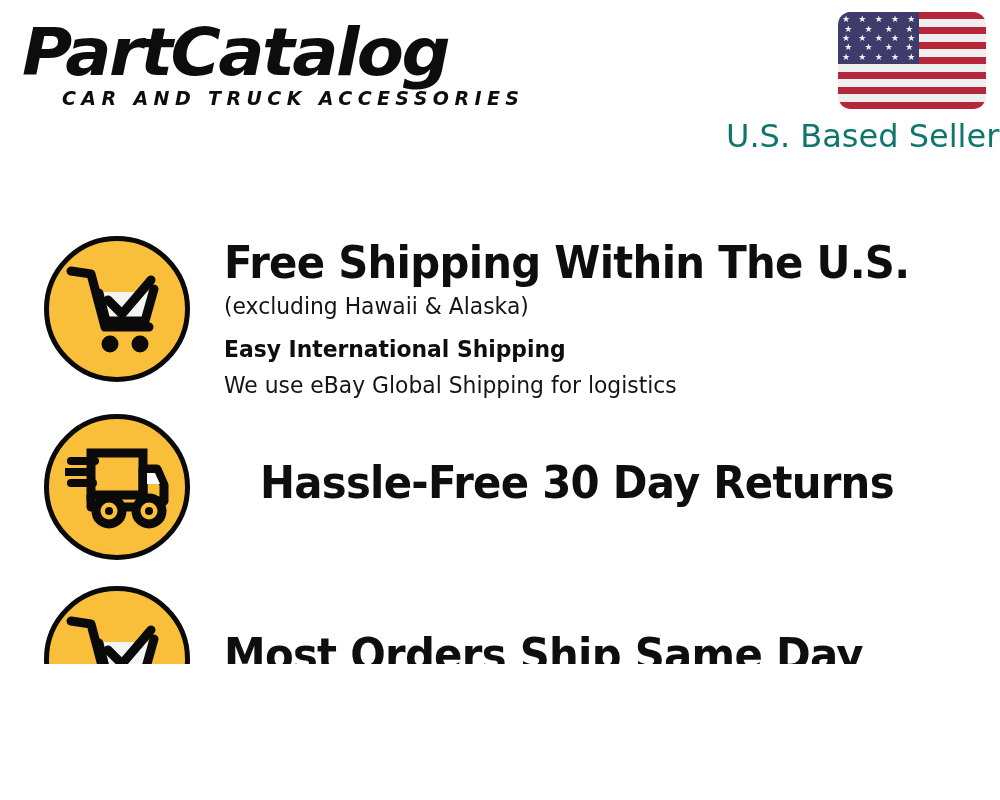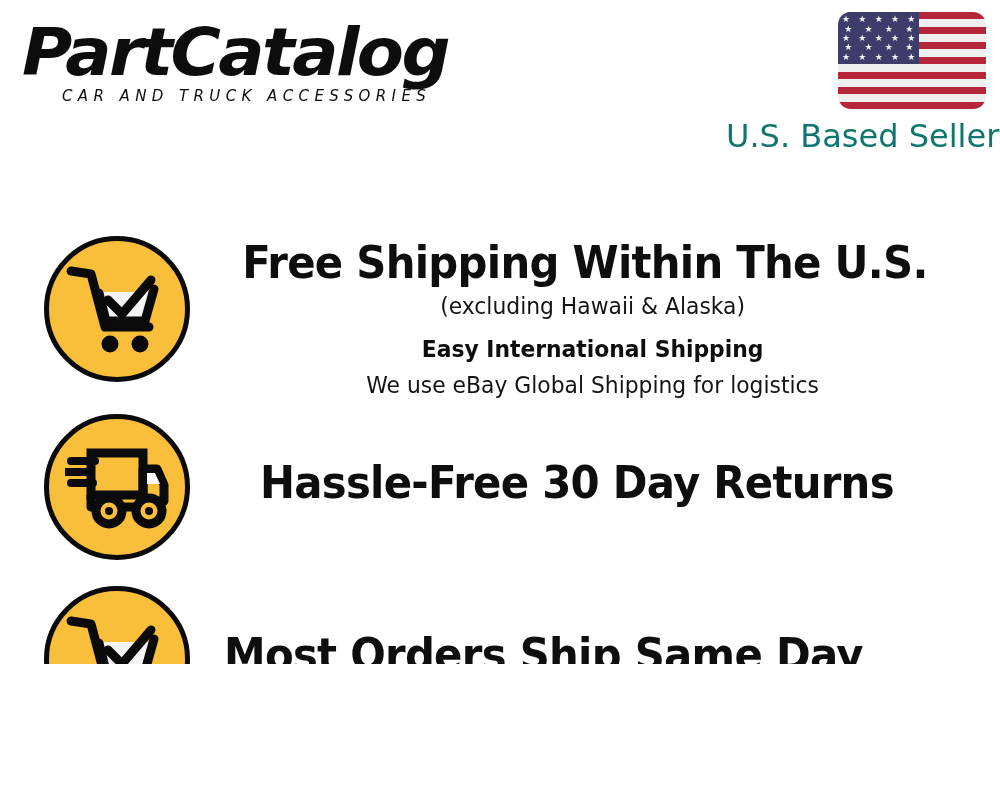--- a/index.html
+++ b/index.html
@@ -35,23 +35,23 @@
     letter-spacing: -2.5px;
     color: #0d0d0d;
     white-space: nowrap;
     transform: scaleX(1.04);
     transform-origin: left center;
   }
   #brand-tagline {
     margin-top: 2px;
     margin-left: 40px;
     font-family: "DejaVu Sans", sans-serif;
-    font-weight: normal;
+    font-weight: bold;
     font-style: italic;
-    font-size: 15px;
+    font-size: 19px;
     letter-spacing: 5.4px;
     color: #0d0d0d;
     white-space: nowrap;
   }
 
   
   #seller-badge {
     position: absolute;
     right: 14px;
     top: 12px;
@@ -163,21 +163,21 @@
     font-size: 23px;
     line-height: 1.3;
     color: #0e0e0e;
     transform: scaleX(0.95);
     transform-origin: left top;
     white-space: nowrap;
   }
 
   
   #feature-row-shipping { height: 178px; }
-  #feature-row-shipping .feature-text { padding-top: 4px; text-align: center; }
+  #feature-row-shipping .feature-text { padding-top: 4px; }
   #feature-row-shipping .feat-sub      { margin-top: 6px; }
   #feature-row-shipping .feat-sub-strong { margin-top: 14px; }
 
   #feature-row-returns { height: 172px; gap: 36px; }
   #feature-row-returns .feature-text { padding-top: 46px; }
 
   #feature-row-sameday { height: 170px; }
   #feature-row-sameday .feature-text { padding-top: 46px; }
 </style>
 </head>

